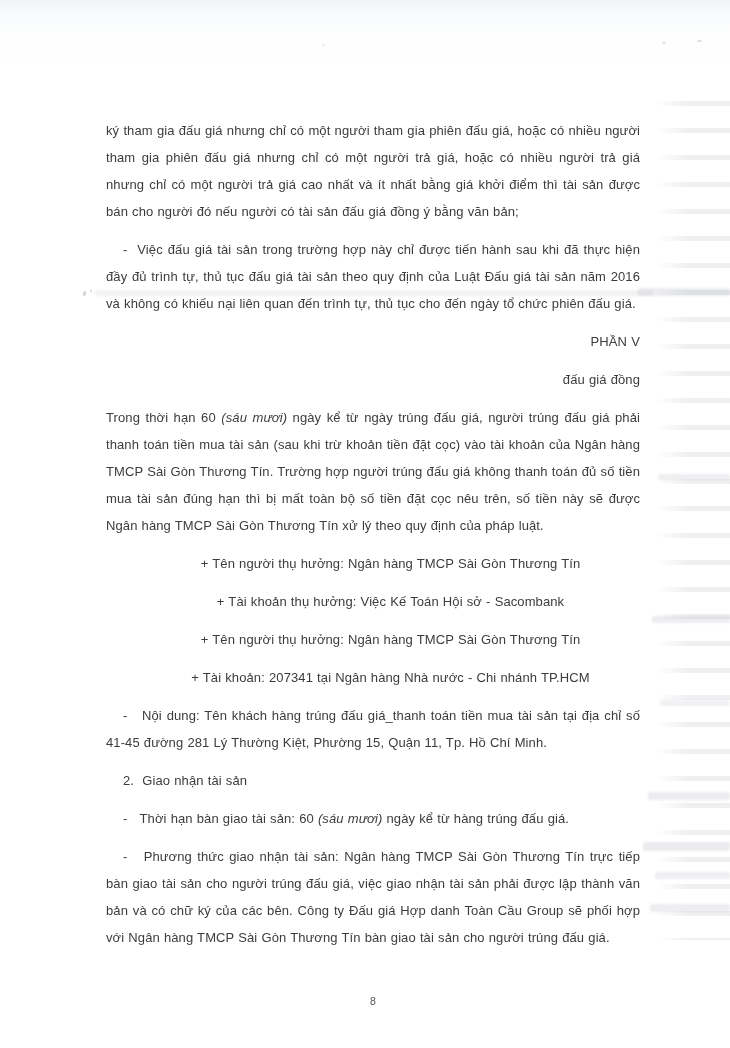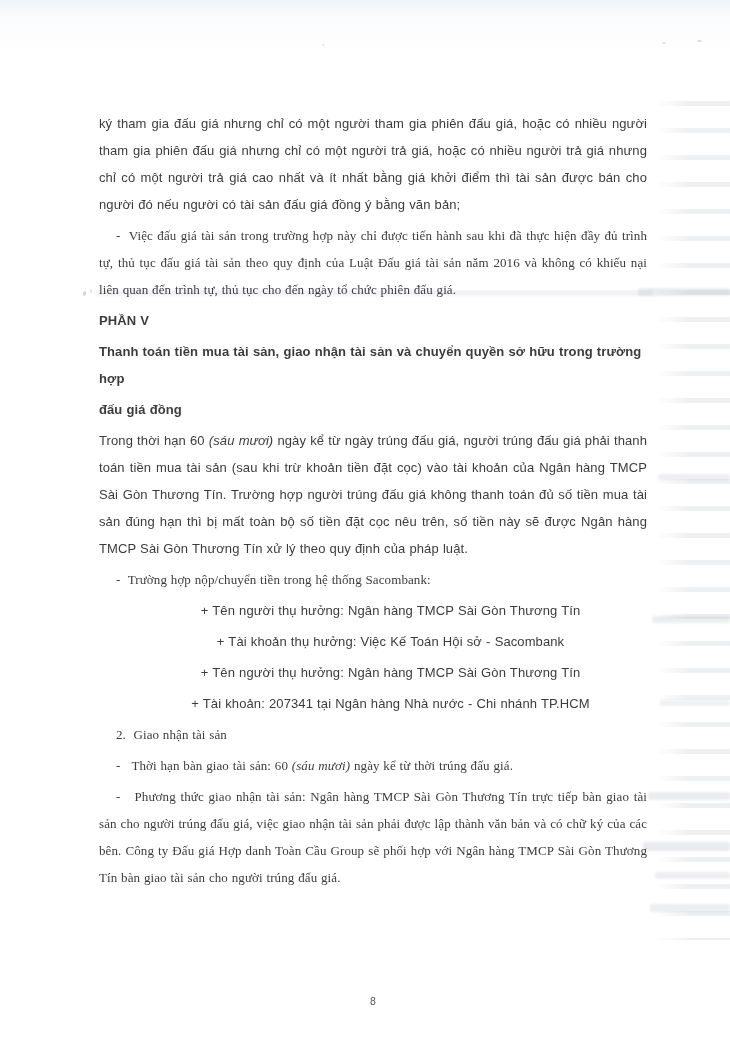--- a/index.html
+++ b/index.html
@@ -23,25 +23,25 @@
     position: absolute;
     left: 95px;
     top: 106px;
     width: 556px;
     font-size: 13px;
     line-height: 27px;
     color: #3c3c3e;
     letter-spacing: 0.1px;
     word-spacing: 0.4px;
   }
-  .content p { margin: 4px; }
+  .content p { margin: 11px; }
   .just   { text-align: justify; }
-  .ind1   { text-indent: 17px; font-family: Liberation Serif, serif; }
+  .ind1   { text-indent: 17px; }
   .ind2   { text-indent: 35px; text-align: center; }
-  .center { text-align: left; text-indent: 0; font-weight: bold; }
+  .center { text-align: right; text-indent: 0; }
   .page-number {
     position: absolute;
     left: 95px;
     top: 995px;
     width: 556px;
     text-align: center;
     font-size: 10.5px;
     color: #555;
   }
   
@@ -78,27 +78,26 @@
   <div class="artifact speck" style="left:83px;  top:291px; width:3px;   height:5px; transform:rotate(18deg); opacity:.7;"></div>
   <div class="artifact speck" style="left:90px;  top:289px; width:2px;   height:4px; transform:rotate(-12deg); opacity:.5;"></div>
   <div class="artifact speck" style="left:662px; top:42px;  width:4px;   height:2px; opacity:.5;"></div>
   <div class="artifact speck" style="left:697px; top:40px;  width:5px;   height:2px; opacity:.55;"></div>
   <div class="artifact speck" style="left:322px; top:44px;  width:3px;   height:2px; opacity:.35;"></div>
 
   <div class="content">
     <p class="just">ký tham gia đấu giá nhưng chỉ có một người tham gia phiên đấu giá, hoặc có nhiều người tham gia phiên đấu giá nhưng chỉ có một người trả giá, hoặc có nhiều người trả giá nhưng chỉ có một người trả giá cao nhất và ít nhất bằng giá khởi điểm thì tài sản được bán cho người đó nếu người có tài sản đấu giá đồng ý bằng văn bản;</p>
     <p class="just ind1">-&nbsp; Việc đấu giá tài sản trong trường hợp này chỉ được tiến hành sau khi đã thực hiện đầy đủ trình tự, thủ tục đấu giá tài sản theo quy định của Luật Đấu giá tài sản năm 2016 và không có khiếu nại liên quan đến trình tự, thủ tục cho đến ngày tổ chức phiên đấu giá.</p>
     <p class="center">PHẦN V</p>
-    <p class="center">Thanh toán tiền mua tài sản, giao nhận tài sản và chuyển quyền sở hữu trong trường hợp</p>
     <p class="center">đấu giá đồng</p>
     <p class="just"><span>Trong thời hạn 60 </span><i>(sáu mươi)</i><span> ngày kể từ ngày trúng đấu giá, người trúng đấu giá phải thanh toán tiền mua tài sản (sau khi trừ khoản tiền đặt cọc) vào tài khoản của Ngân hàng TMCP Sài Gòn Thương Tín. Trường hợp người trúng đấu giá không thanh toán đủ số tiền mua tài sản đúng hạn thì bị mất toàn bộ số tiền đặt cọc nêu trên, số tiền này sẽ được Ngân hàng TMCP Sài Gòn Thương Tín xử lý theo quy định của pháp luật.</span></p>
-    <p class="ind1">-&nbsp; Trường hợp nộp/chuyển tiền trong hệ thống Sacombank:</p>
     <p class="ind2">+ Tên người thụ hưởng: Ngân hàng TMCP Sài Gòn Thương Tín</p>
     <p class="ind2">+ Tài khoản thụ hưởng: Việc Kế Toán Hội sở - Sacombank</p>
     <p class="ind2">+ Tên người thụ hưởng: Ngân hàng TMCP Sài Gòn Thương Tín</p>
     <p class="ind2">+ Tài khoản: 207341 tại Ngân hàng Nhà nước - Chi nhánh TP.HCM</p>
+    <p class="just ind1">-&nbsp;&nbsp; Nội dung: Tên khách hàng trúng đấu giá_thanh toán tiền mua tài sản tại địa chỉ số 41-45 đường 281 Lý Thường Kiệt, Phường 15, Quận 11, Tp. Hồ Chí Minh.</p>
     <p class="ind1">2.&nbsp; Giao nhận tài sản</p>
-    <p class="ind1"><span>-&nbsp;&nbsp; Thời hạn bàn giao tài sản: 60 </span><i>(sáu mươi)</i><span> ngày kể từ thời trúng đấu giá.</span></p>
+    <p class="ind1"><span>-&nbsp;&nbsp; Thời hạn bàn giao tài sản: 60 </span><i>(sáu mươi)</i><span> ngày kể từ hàng trúng đấu giá.</span></p>
     <p class="just ind1">-&nbsp;&nbsp; Phương thức giao nhận tài sản: Ngân hàng TMCP Sài Gòn Thương Tín trực tiếp bàn giao tài sản cho người trúng đấu giá, việc giao nhận tài sản phải được lập thành văn bản và có chữ ký của các bên. Công ty Đấu giá Hợp danh Toàn Cầu Group sẽ phối hợp với Ngân hàng TMCP Sài Gòn Thương Tín bàn giao tài sản cho người trúng đấu giá.</p>
   </div>
 
   <div class="page-number">8</div>
 </div>
 
 </body></html>

